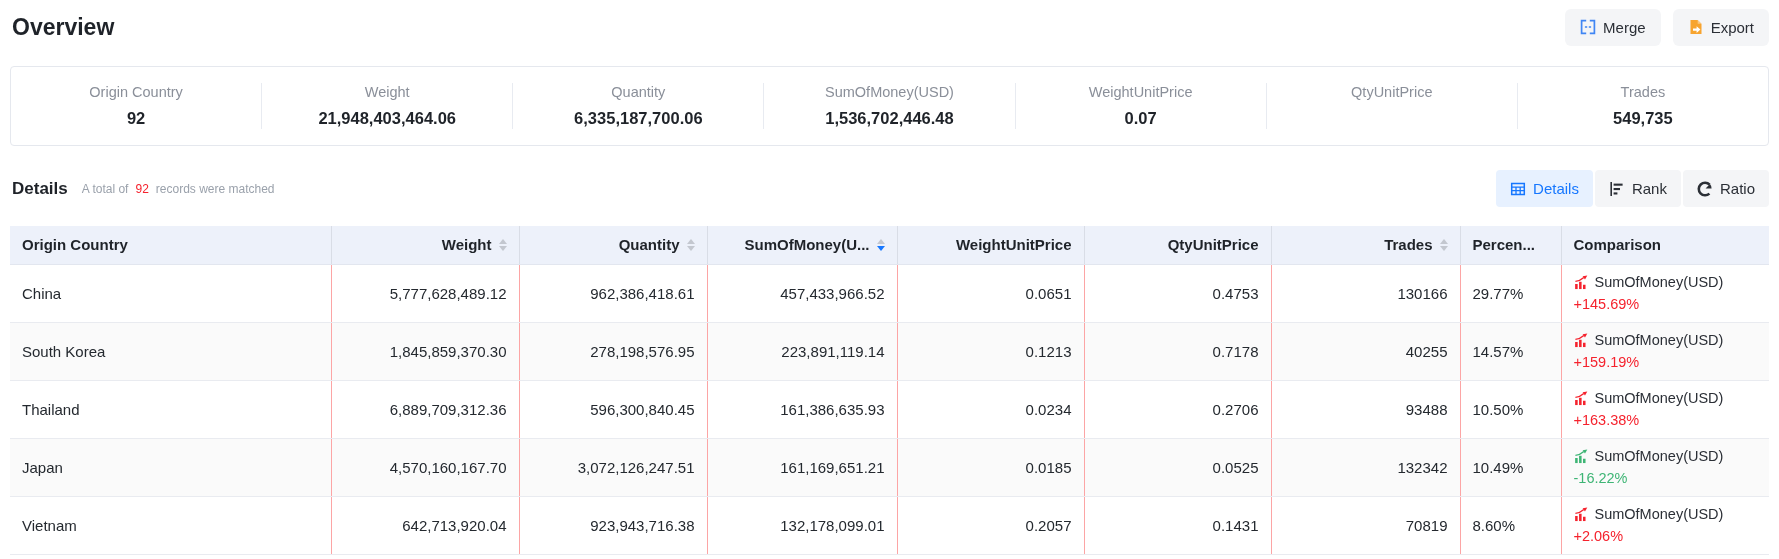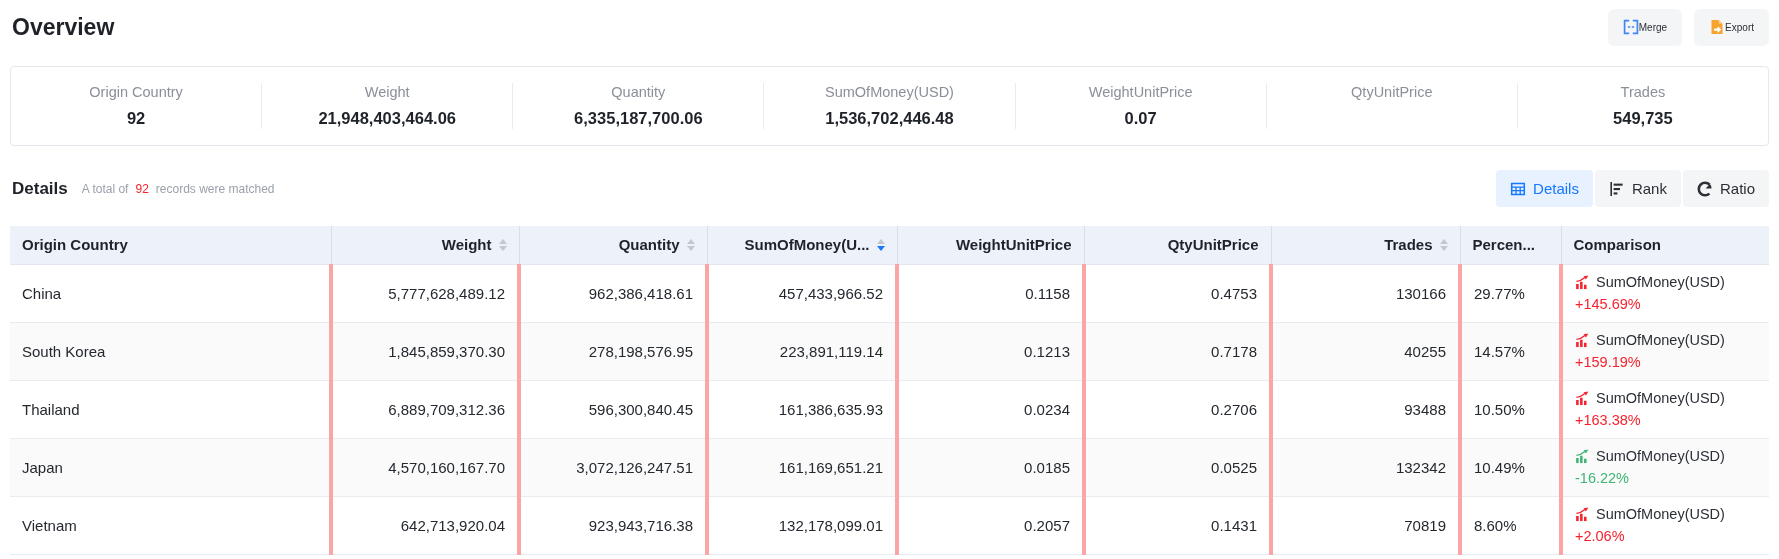--- a/index.html
+++ b/index.html
@@ -10,24 +10,24 @@
     font-family:"Liberation Sans", sans-serif;
     color:#1f2329;
   }
   .page { padding:8px 10px 0; }
 
   
   .topbar { display:flex; align-items:center; justify-content:space-between; height:38px; }
   .page-title { font-size:23px; font-weight:700; color:#1f2329; margin:0 0 0 2px; }
   .topbar-actions { display:flex; gap:12px; }
   .btn {
-    display:inline-flex; align-items:center; 
+    display:inline-flex; align-items:center; gap:7px;
     height:37px; padding:0 15px;
     background:#f4f5f7; border:none; border-radius:6px;
-    font-family:inherit; font-size:10px; color:#2b2f36; cursor:pointer;
+    font-family:inherit; font-size:15px; color:#2b2f36; cursor:pointer;
   }
   .icon { display:inline-flex; align-items:center; }
   .icon svg { display:block; }
   .merge-ic { color:#4086f4; }
   .export-ic { color:#f7a42f; }
 
   
   .overview-card {
     margin-top:20px; display:flex;
     border:1px solid #e5e8ee; border-radius:4px; padding:16px 0;
@@ -58,21 +58,21 @@
   thead th {
     background:#edf1fa; height:38px; padding:0 12px;
     font-size:15px; font-weight:700; color:#1f2329;
     border-right:1px solid #d9dde6; border-bottom:1px solid #e2e6ef;
   }
   thead th:last-child { border-right:none; }
   .th-inner { display:flex; align-items:center; }
   .th-inner.right { justify-content:flex-end; }
   tbody td {
     height:58px; padding:0 12px; font-size:15px; color:#24292f;
-    background:#fff; border-bottom:1px solid #e9ebf0; border-right:4px solid #fca5a5;
+    background:#fff; border-bottom:1px solid #e9ebf0; border-right:1px solid #fca5a5;
     overflow:hidden; white-space:nowrap;
   }
   tbody td:last-child { border-right:none; }
   tbody tr:nth-child(even) td { background:#fafafa; }
   .num { text-align:right; }
   .left { text-align:left; }
 
   
   .carets { display:inline-flex; flex-direction:column; gap:2px; margin-left:7px; }
   .caret { width:0; height:0; border-left:4.5px solid transparent; border-right:4.5px solid transparent; }
@@ -290,21 +290,21 @@
             </div>
           </th>
       </tr>
     </thead>
     <tbody>
       <tr>
         <td class="left">China</td>
         <td class="num">5,777,628,489.12</td>
         <td class="num">962,386,418.61</td>
         <td class="num">457,433,966.52</td>
-        <td class="num">0.1158</td>
+        <td class="num">0.0651</td>
         <td class="num">0.4753</td>
         <td class="num">130166</td>
         <td class="left">29.77%</td>
         <td class="comp-td">
           <div class="comp up">
             <div class="comp-line1">
                 <span class="icon comp-icon">
                   <svg width="15" height="15">
                     <use href="#i-trend"></use>
                   </svg>

